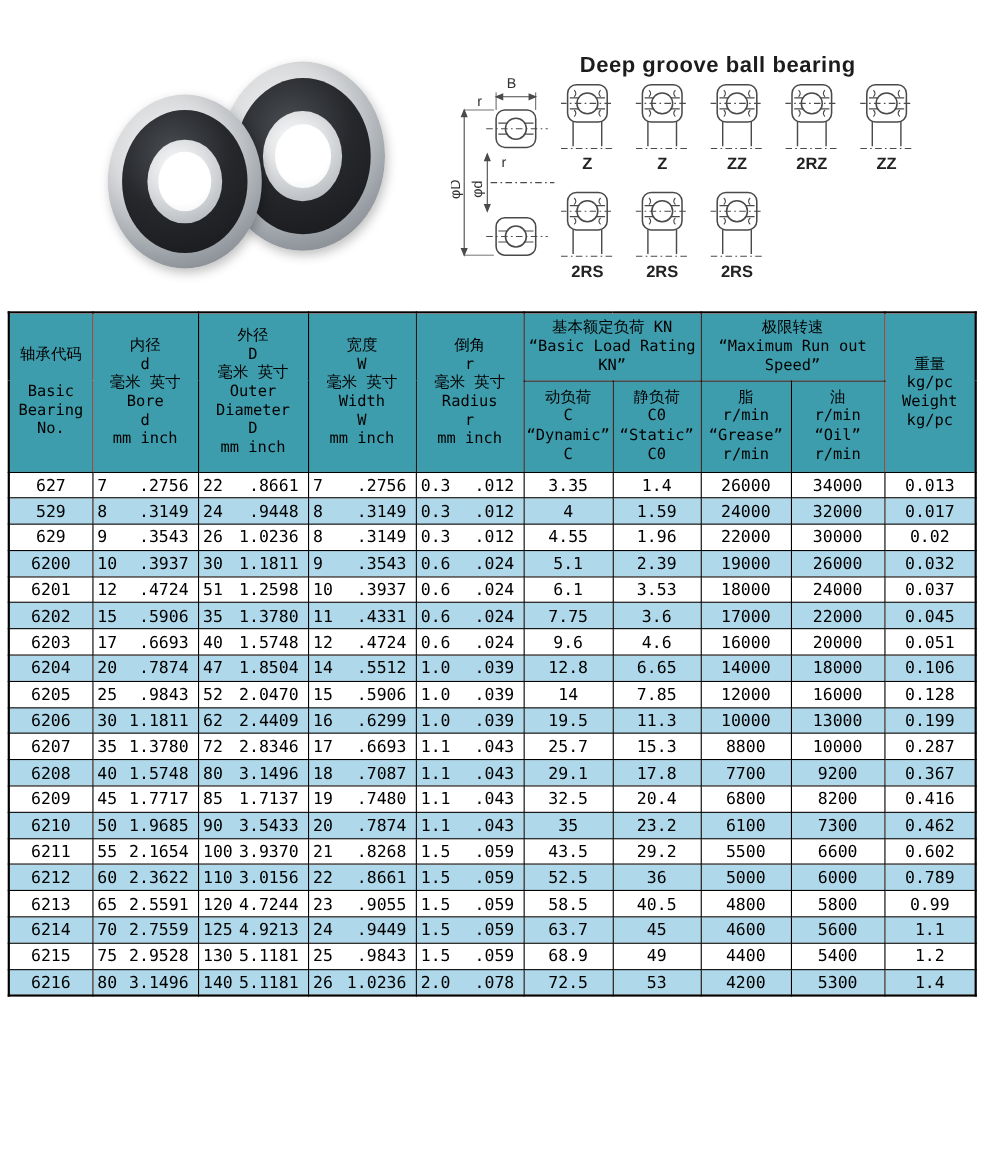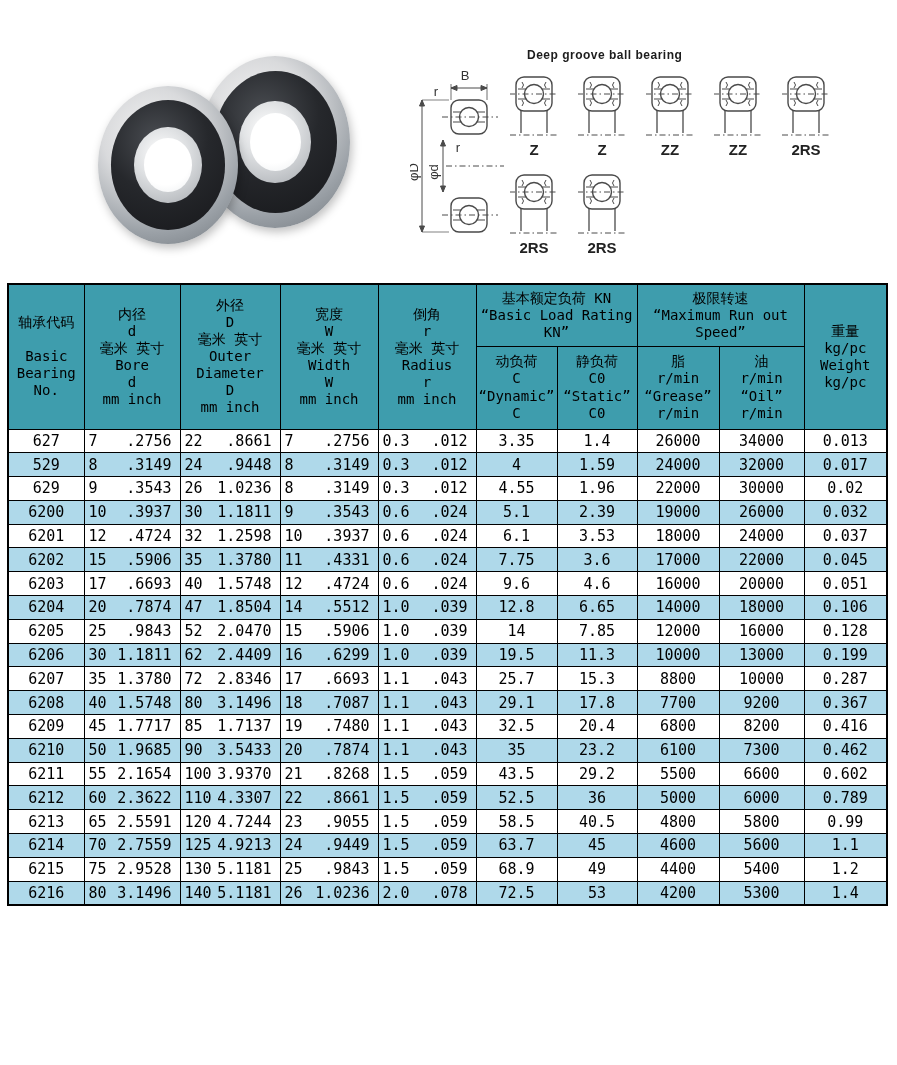--- a/index.html
+++ b/index.html
@@ -27,21 +27,21 @@
     background:radial-gradient(circle at 40% 35%, #ffffff 0%, #dfe1e3 40%, #a7abb0 100%);}
   .bearing .hole{position:absolute;left:33%;top:33%;width:34%;height:34%;border-radius:50%;
     background:radial-gradient(circle at 45% 40%, #ffffff 60%, #eceef0 100%);}
   .bearing.right{left:140px;top:18px;width:150px;height:172px;}
   .bearing.left{left:38px;top:48px;width:140px;height:158px;}
 
   
   .diagram{position:absolute;left:408px;top:38px;width:489px;height:232px;}
   .diagram-title{position:absolute;left:119px;top:10px;
     font-family:"Liberation Sans","DejaVu Sans",sans-serif;
-    font-size:12px;font-weight:bold;color:#1c1c1c;letter-spacing:0.5px;text-align:right;}
+    font-size:20px;font-weight:bold;color:#1c1c1c;letter-spacing:0.5px;text-align:right;}
   .xsection{position:absolute;left:2px;top:22px;}
   .variant-grid{position:absolute;left:92px;top:36px;width:340px;height:196px;
     display:grid;grid-template-columns:repeat(5,1fr);grid-template-rows:1fr 1fr;}
   .variant{display:flex;flex-direction:column;align-items:center;justify-content:flex-start;}
   .variant svg{display:block;}
   .vlabel{font-family:"Liberation Sans","DejaVu Sans",sans-serif;
     font-size:15px;font-weight:bold;color:#222;margin-top:1px;}
 
   
   table.spec{
@@ -143,20 +143,26 @@
         <svg width="48" height="66" viewBox="-2 0 48 64">
           <use href="#bsym"></use>
         </svg>
         <div class="vlabel">Z</div>
       </div>
       <div class="variant">
         <svg width="48" height="66" viewBox="-2 0 48 64">
           <use href="#bsym"></use>
         </svg>
         <div class="vlabel">ZZ</div>
+      </div>
+      <div class="variant">
+        <svg width="48" height="66" viewBox="-2 0 48 64">
+          <use href="#bsym"></use>
+        </svg>
+        <div class="vlabel">2RZ</div>
       </div>
       <div class="variant">
         <svg width="48" height="66" viewBox="-2 0 48 64">
           <use href="#bsym"></use>
         </svg>
         <div class="vlabel">ZZ</div>
       </div>
       <div class="variant">
         <svg width="48" height="66" viewBox="-2 0 48 64">
           <use href="#bsym"></use>
@@ -385,21 +391,21 @@
       <tr>
         <td>6201</td>
         <td class="dim">
           <div class="pair">
             <span class="mm">12</span>
             <span class="in">.4724</span>
           </div>
         </td>
         <td class="dim">
           <div class="pair">
-            <span class="mm">32</span>
+            <span class="mm">51</span>
             <span class="in">1.2598</span>
           </div>
         </td>
         <td class="dim">
           <div class="pair">
             <span class="mm">10</span>
             <span class="in">.3937</span>
           </div>
         </td>
         <td class="dim">
@@ -738,21 +744,21 @@
         <td>6212</td>
         <td class="dim">
           <div class="pair">
             <span class="mm">60</span>
             <span class="in">2.3622</span>
           </div>
         </td>
         <td class="dim">
           <div class="pair">
             <span class="mm">110</span>
-            <span class="in">4.3307</span>
+            <span class="in">3.0156</span>
           </div>
         </td>
         <td class="dim">
           <div class="pair">
             <span class="mm">22</span>
             <span class="in">.8661</span>
           </div>
         </td>
         <td class="dim">
           <div class="pair">

